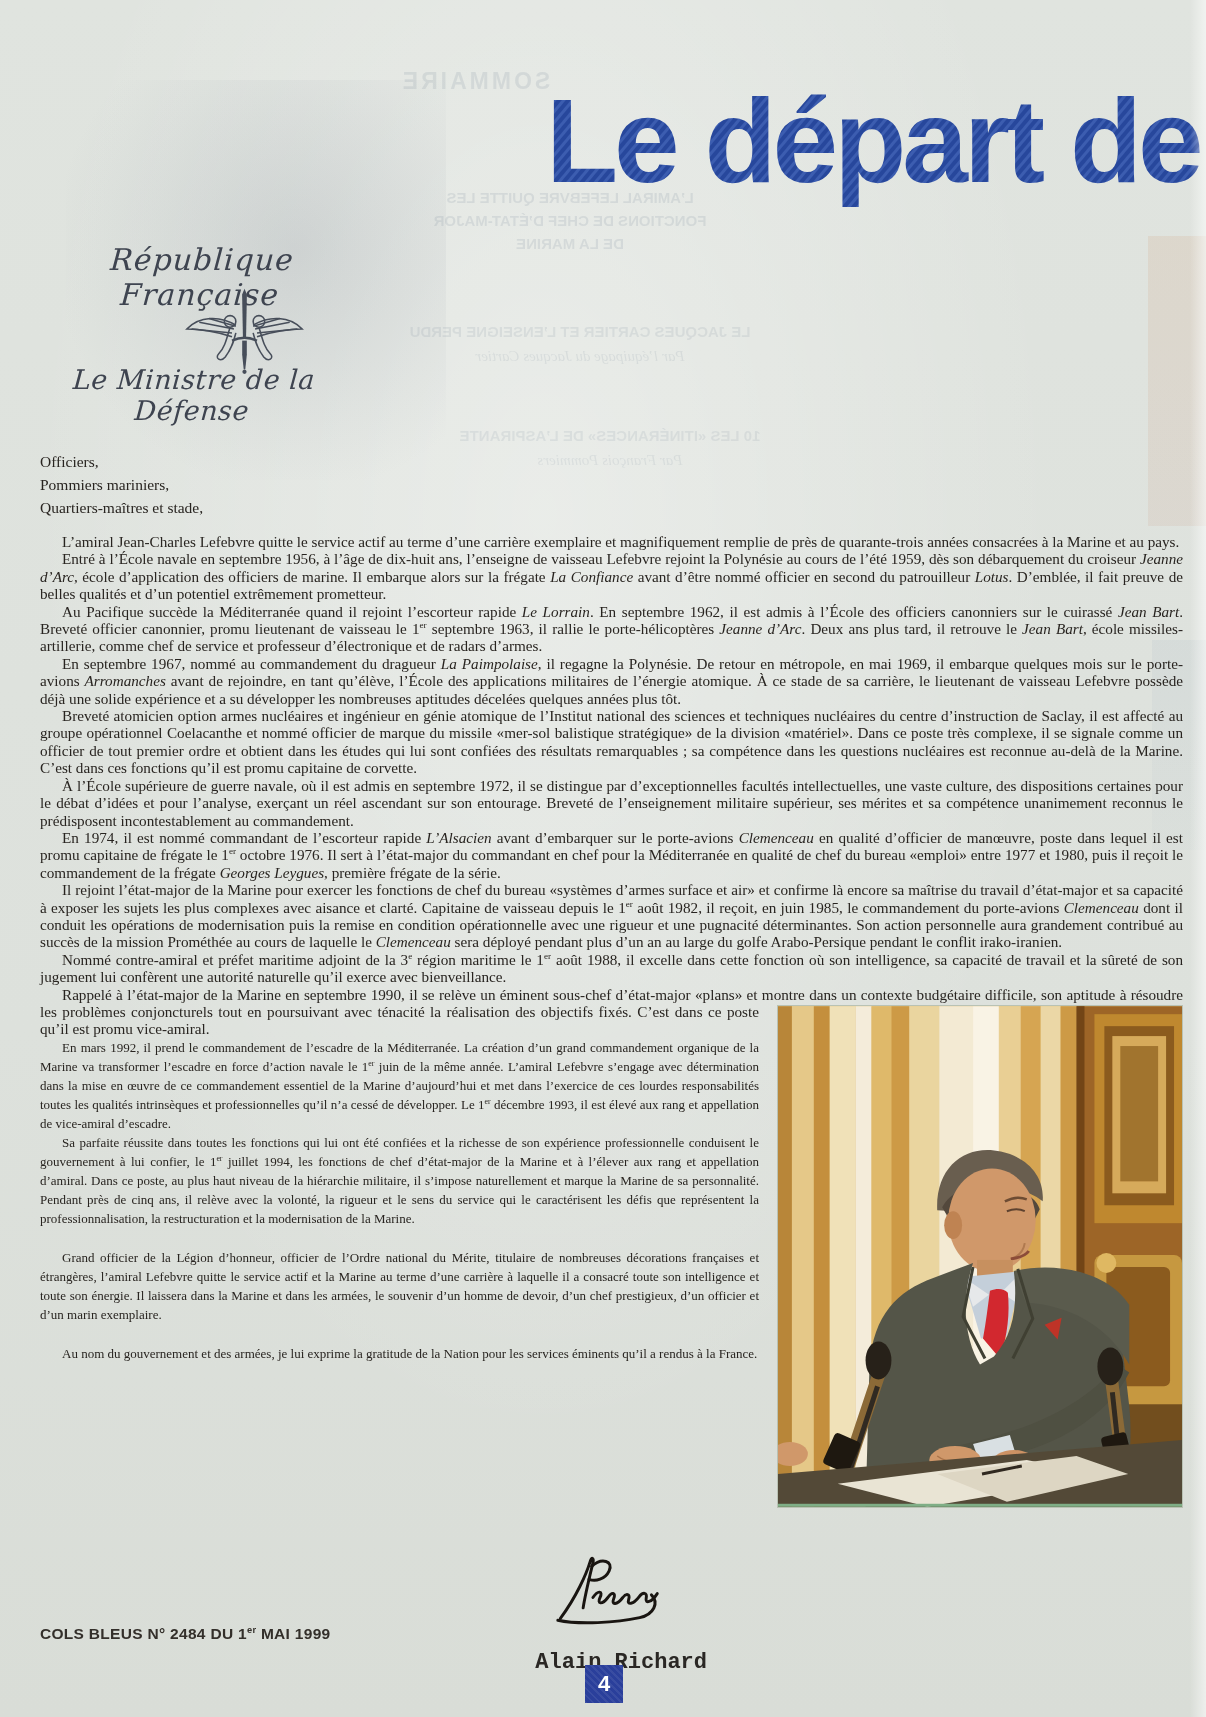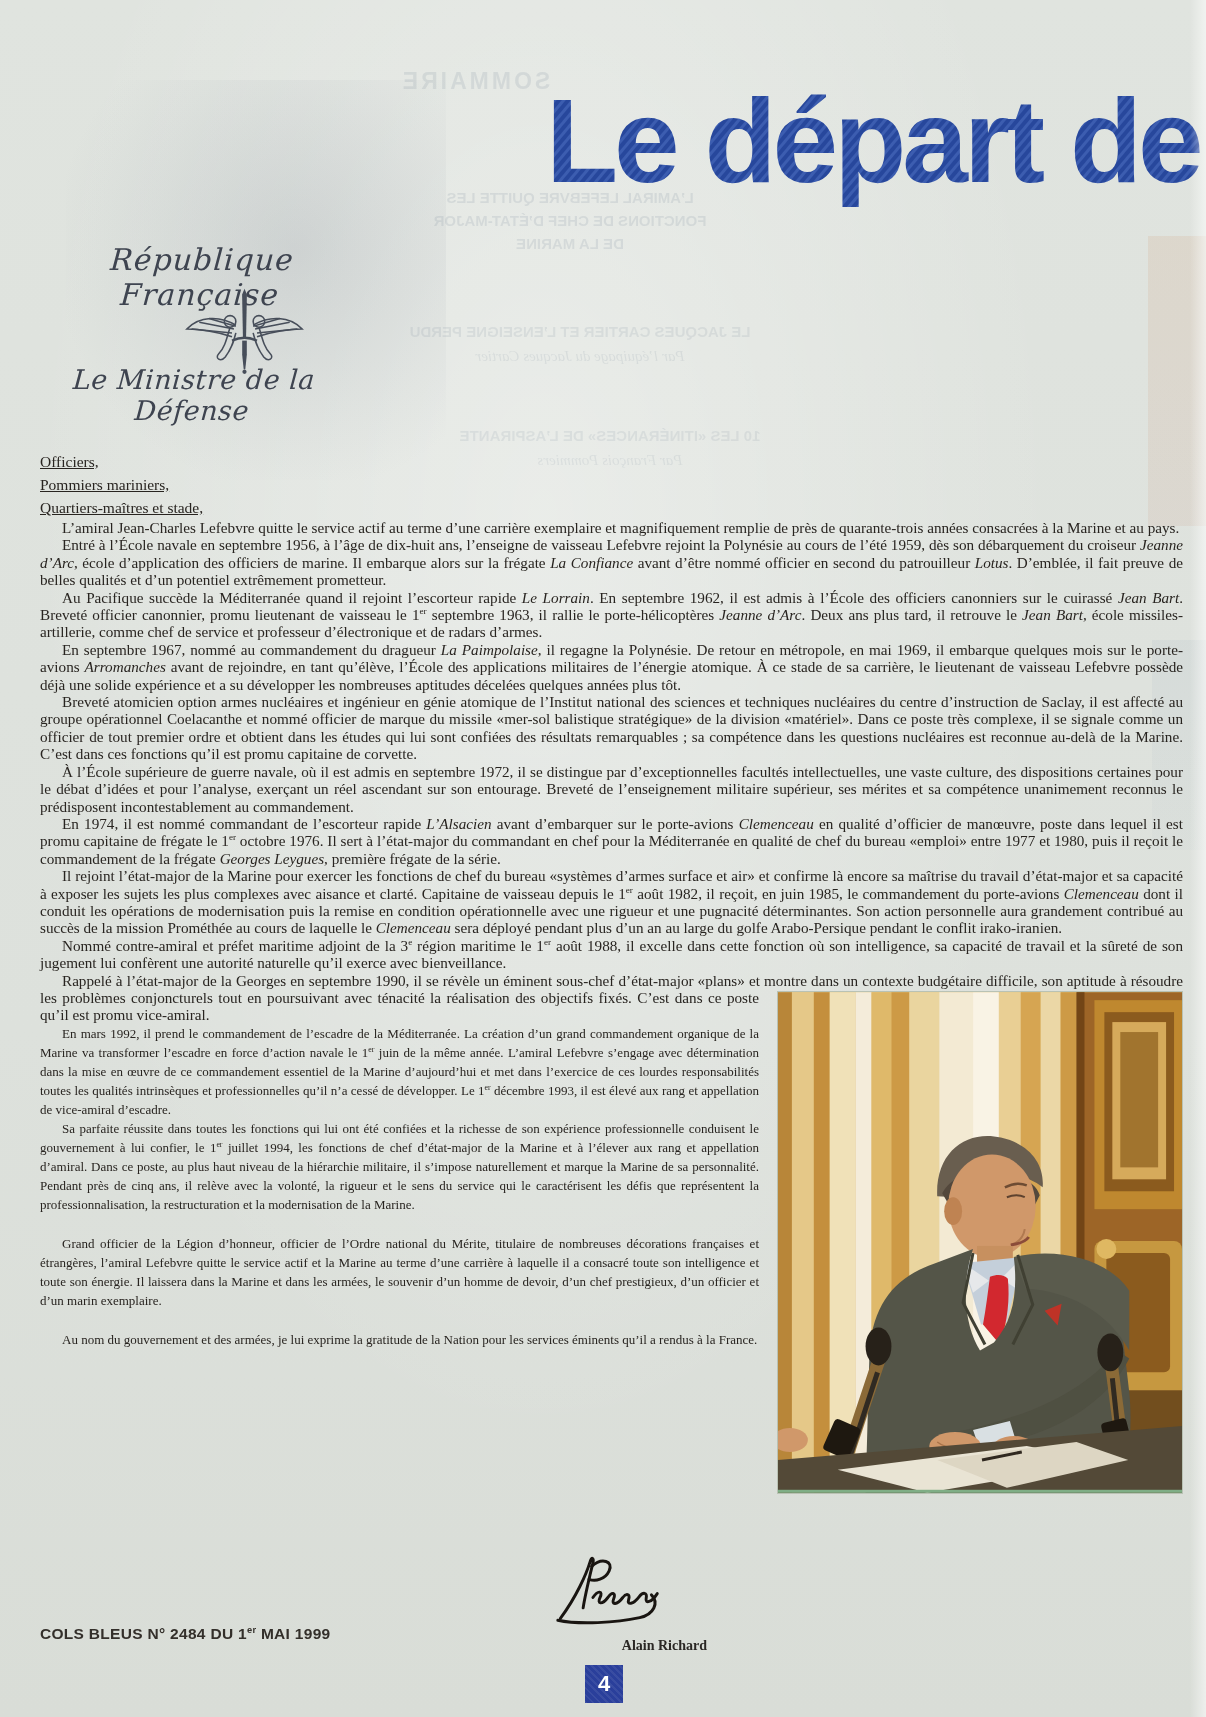--- a/index.html
+++ b/index.html
@@ -33,33 +33,33 @@
   
   .republic{position:absolute; left:36px; top:242px; width:330px; text-align:center;
      font-family:"DejaVu Serif", serif; font-style:italic; font-size:30px; letter-spacing:1px;
      color:#3e4450; transform:skewX(-4deg);}
   .emblem{position:absolute; left:182px; top:286px;}
   .minister{position:absolute; left:28px; top:364px; width:330px; text-align:center;
      font-family:"DejaVu Serif", serif; font-style:italic; font-size:27px; letter-spacing:.5px;
      color:#3e4450; transform:skewX(-4deg);}
   
   .content{position:absolute; left:40px; top:450px; width:1143px;}
-  .salutation div{font-size:15.5px; line-height:23px;text-decoration:underline;}
+  .salutation div{font-size:15.5px; line-height:23px;}
   .para{margin:0; font-size:15.2px; line-height:17.4px; text-align:justify; text-indent:22px;}
-  .para.first{}
+  .para.first{margin-top:14px;}
   .para.big{font-size:13px; line-height:19px;}
   .para.gap{margin-top:20px;}
   .para sup{font-size:.6em; vertical-align:super; line-height:0;}
   .photo-float{float:right; width:406px; height:503px; margin:2px 0 14px 18px;
      box-sizing:border-box; border:1px solid #b9c2b4; background:#e8d9b0;}
   .photo-float svg{display:block;}
   
   .signature{position:absolute; left:470px; top:1552px; width:245px; text-align:right;}
-  .signature .name{font-family:Liberation Serif, serif; font-weight:bold;
-     font-size:14px; color:#2a2724; margin-top:4px; padding-right:8px;}
+  .signature .name{font-family:Liberation Mono, monospace; font-weight:bold;
+     font-size:22px; color:#2a2724; margin-top:16px; padding-right:8px;}
   .footer-line{position:absolute; left:40px; top:1625px; font-family:"Liberation Sans", sans-serif;
      font-weight:bold; font-size:15.5px; letter-spacing:.3px; color:#332f2a;}
   .footer-line sup{font-size:.6em; vertical-align:super;}
   .pagenum{position:absolute; left:585px; top:1665px; width:38px; height:38px;
      background:repeating-linear-gradient(45deg, rgba(255,255,255,.07) 0 2px, rgba(0,0,0,0) 2px 5px), #2a3f9b;
      color:#fff; font-family:"Liberation Sans", sans-serif; font-weight:bold; font-size:22px;
      display:flex; align-items:center; justify-content:center;}
 </style>
 </head>
 <body>
@@ -131,21 +131,21 @@
     <p class="para">Entré à l’École navale en septembre 1956, à l’âge de dix-huit ans, l’enseigne de vaisseau Lefebvre rejoint la Polynésie au cours de l’été 1959, dès son débarquement du croiseur <i>Jeanne d’Arc</i>, école d’application des officiers de marine. Il embarque alors sur la frégate <i>La Confiance</i> avant d’être nommé officier en second du patrouilleur <i>Lotus</i>. D’emblée, il fait preuve de belles qualités et d’un potentiel extrêmement prometteur.</p>
     <p class="para">Au Pacifique succède la Méditerranée quand il rejoint l’escorteur rapide <i>Le Lorrain</i>. En septembre 1962, il est admis à l’École des officiers canonniers sur le cuirassé <i>Jean Bart</i>. Breveté officier canonnier, promu lieutenant de vaisseau le 1<sup>er</sup> septembre 1963, il rallie le porte-hélicoptères <i>Jeanne d’Arc</i>. Deux ans plus tard, il retrouve le <i>Jean Bart</i>, école missiles-artillerie, comme chef de service et professeur d’électronique et de radars d’armes.</p>
     <p class="para">En septembre 1967, nommé au commandement du dragueur <i>La Paimpolaise</i>, il regagne la Polynésie. De retour en métropole, en mai 1969, il embarque quelques mois sur le porte-avions <i>Arromanches</i> avant de rejoindre, en tant qu’élève, l’École des applications militaires de l’énergie atomique. À ce stade de sa carrière, le lieutenant de vaisseau Lefebvre possède déjà une solide expérience et a su développer les nombreuses aptitudes décelées quelques années plus tôt.</p>
     <p class="para">Breveté atomicien option armes nucléaires et ingénieur en génie atomique de l’Institut national des sciences et techniques nucléaires du centre d’instruction de Saclay, il est affecté au groupe opérationnel Coelacanthe et nommé officier de marque du missile «mer-sol balistique stratégique» de la division «matériel». Dans ce poste très complexe, il se signale comme un officier de tout premier ordre et obtient dans les études qui lui sont confiées des résultats remarquables ; sa compétence dans les questions nucléaires est reconnue au-delà de la Marine. C’est dans ces fonctions qu’il est promu capitaine de corvette.</p>
     <p class="para">À l’École supérieure de guerre navale, où il est admis en septembre 1972, il se distingue par d’exceptionnelles facultés intellectuelles, une vaste culture, des dispositions certaines pour le débat d’idées et pour l’analyse, exerçant un réel ascendant sur son entourage. Breveté de l’enseignement militaire supérieur, ses mérites et sa compétence unanimement reconnus le prédisposent incontestablement au commandement.</p>
     <p class="para">En 1974, il est nommé commandant de l’escorteur rapide <i>L’Alsacien</i> avant d’embarquer sur le porte-avions <i>Clemenceau</i> en qualité d’officier de manœuvre, poste dans lequel il est promu capitaine de frégate le 1<sup>er</sup> octobre 1976. Il sert à l’état-major du commandant en chef pour la Méditerranée en qualité de chef du bureau «emploi» entre 1977 et 1980, puis il reçoit le commandement de la frégate <i>Georges Leygues</i>, première frégate de la série.</p>
     <p class="para">Il rejoint l’état-major de la Marine pour exercer les fonctions de chef du bureau «systèmes d’armes surface et air» et confirme là encore sa maîtrise du travail d’état-major et sa capacité à exposer les sujets les plus complexes avec aisance et clarté. Capitaine de vaisseau depuis le 1<sup>er</sup> août 1982, il reçoit, en juin 1985, le commandement du porte-avions <i>Clemenceau</i> dont il conduit les opérations de modernisation puis la remise en condition opérationnelle avec une rigueur et une pugnacité déterminantes. Son action personnelle aura grandement contribué au succès de la mission Prométhée au cours de laquelle le <i>Clemenceau</i> sera déployé pendant plus d’un an au large du golfe Arabo-Persique pendant le conflit irako-iranien.</p>
     <p class="para">Nommé contre-amiral et préfet maritime adjoint de la 3<sup>e</sup> région maritime le 1<sup>er</sup> août 1988, il excelle dans cette fonction où son intelligence, sa capacité de travail et la sûreté de son jugement lui confèrent une autorité naturelle qu’il exerce avec bienveillance.</p>
 
     <p class="para">
-      <span>Rappelé à l’état-major de la Georges en septembre 1990, il se révèle un éminent sous-chef d’état-major «plans» et montre dans un contexte budgétaire difficile, </span><span class="photo-float">
+      <span>Rappelé à l’état-major de la Marine en septembre 1990, il se relève un éminent sous-chef d’état-major «plans» et montre dans un contexte budgétaire difficile, </span><span class="photo-float">
           <svg viewBox="0 0 406 503" width="404" height="501">
 
           <rect width="406" height="503" fill="#e4c27c"></rect>
           <rect x="0" width="14" height="503" fill="#b9873a"></rect>
           <rect x="14" width="22" height="503" fill="#e8cd8e"></rect>
           <rect x="36" width="16" height="503" fill="#c6913f"></rect>
           <rect x="52" width="26" height="503" fill="#f4e7c0"></rect>
           <rect x="78" width="16" height="503" fill="#f8f3e4"></rect>
           <rect x="94" width="20" height="503" fill="#e2bd6e"></rect>
           <rect x="114" width="18" height="503" fill="#cf9c48"></rect>

